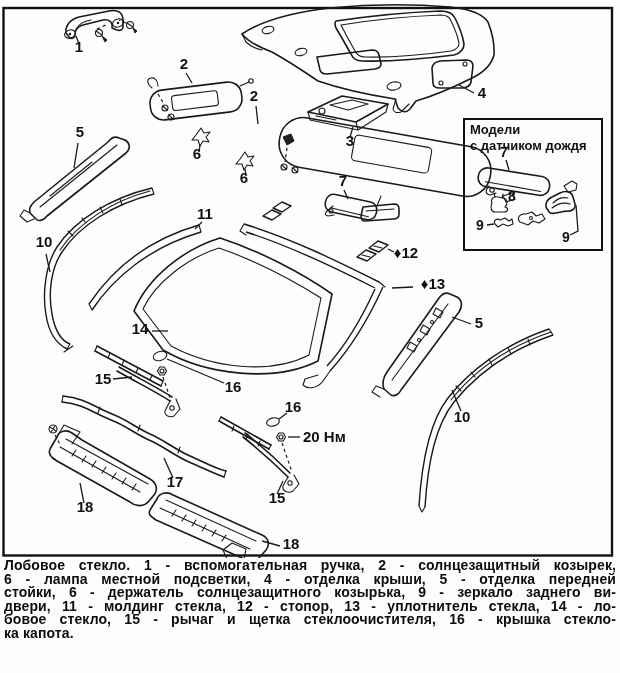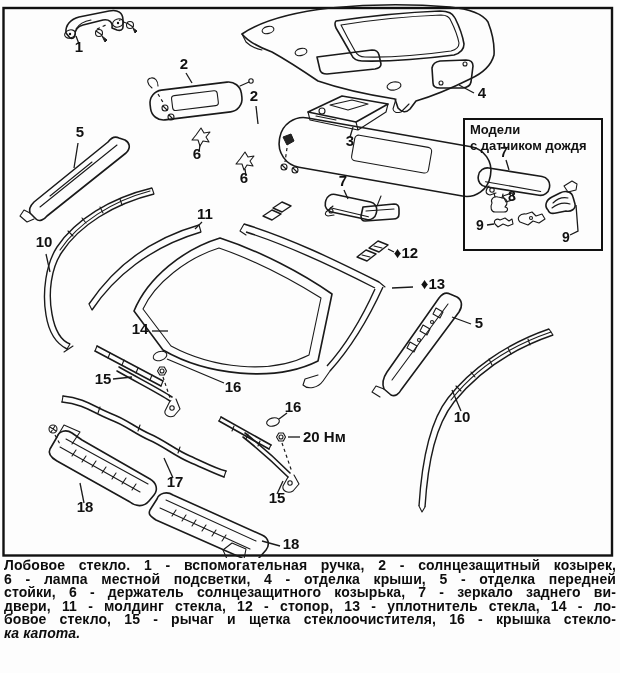--- a/index.html
+++ b/index.html
@@ -15,21 +15,21 @@
   .dash{fill:none;stroke:#1a1a1a;stroke-width:1.2;stroke-dasharray:3.2 3;}
   .ldr{fill:none;stroke:#1a1a1a;stroke-width:1.3;}
   .lbl{font-family:"Liberation Sans",sans-serif;font-weight:bold;font-size:15px;fill:#111;}
   .lbl-i{font-family:"Liberation Sans",sans-serif;font-weight:bold;font-size:14px;fill:#111;}
   .inset-title{font-family:"Liberation Sans",sans-serif;font-weight:bold;font-size:13px;fill:#111;}
   .caption{
     position:absolute;left:4px;top:559px;width:612px;
     font-weight:bold;font-size:14px;line-height:13.6px;color:#0d0d0d;letter-spacing:0.1px;
   }
   .cap-line{text-align:justify;text-align-last:justify;}
-  .cap-line.last{text-align-last:left;font-style:italic;}
+  .cap-line.last{text-align-last:left;}
 </style>
 </head>
 <body>
 
 <svg width="620" height="558" viewBox="0 0 620 558">
 
   <rect x="3.5" y="8" width="608.5" height="547.5" fill="none" stroke="#111" stroke-width="2.4"></rect>
 
   <g>
     <path class="ln" d="M66,33 C65,25 71,19 79,17 L109,11 C118,9 123,13 123,20 L123,27 C123,30 120,31 117,30 L112,28 C113,22 109,19 103,20 L83,25 C77,26.5 75,30 75,35 C75,38 72,39 70,38 Z"></path>
@@ -336,17 +336,17 @@
       <circle class="th" cx="531" cy="218" r="1.5"></circle>
       <path class="ldr" d="M576,205 L578,231 L570,235"></path>
       <text class="lbl-i" x="566" y="242" text-anchor="middle">9</text>
     </g>
   </g>
 </svg>
 
 <div class="caption">
   <div class="cap-line">Лобовое стекло. 1 - вспомогательная ручка, 2 - солнцезащитный козырек,</div>
   <div class="cap-line">6 - лампа местной подсветки, 4 - отделка крыши, 5 - отделка передней</div>
-  <div class="cap-line">стойки, 6 - держатель солнцезащитного козырька, 7 - зеркало заднего ви-</div>
+  <div class="cap-line">стойки, 6 - держатель солнцезащитного козырька, 9 - зеркало заднего ви-</div>
   <div class="cap-line">двери, 11 - молдинг стекла, 12 - стопор, 13 - уплотнитель стекла, 14 - ло-</div>
   <div class="cap-line">бовое стекло, 15 - рычаг и щетка стеклоочистителя, 16 - крышка стекло-</div>
   <div class="cap-line last">ка капота.</div>
 </div>
 
 </body></html>

